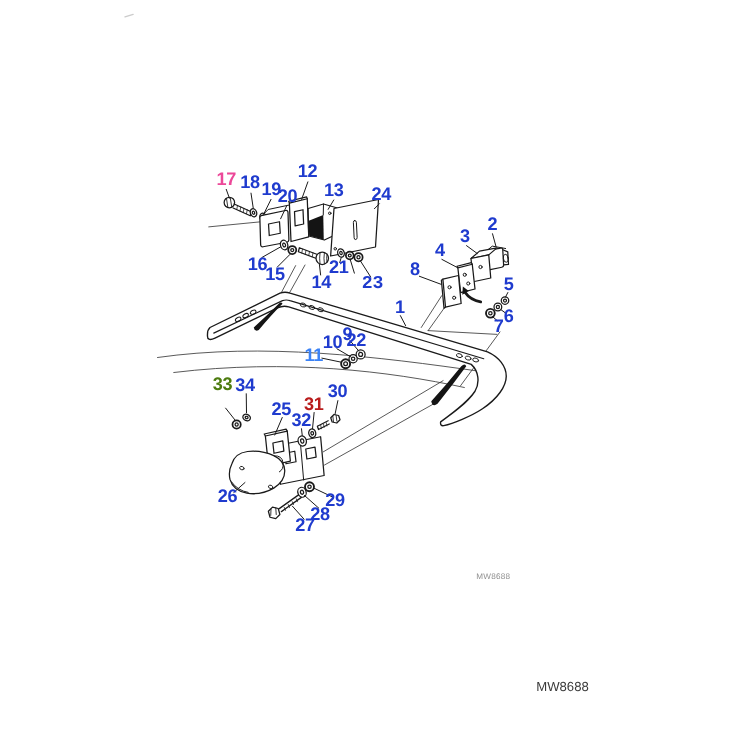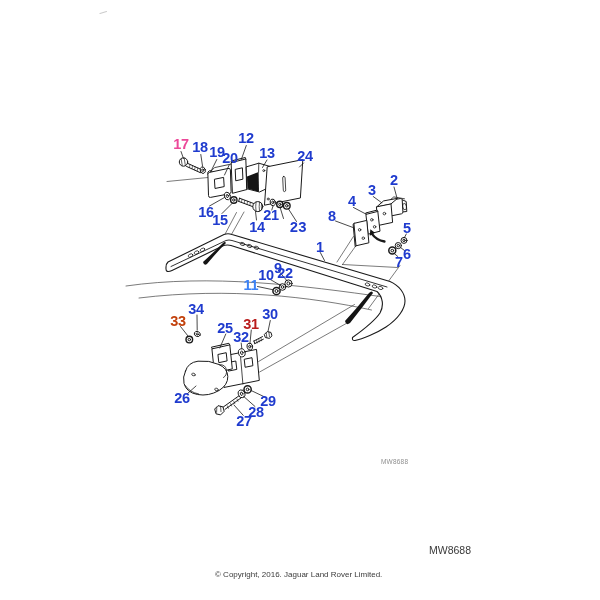--- a/index.html
+++ b/index.html
@@ -281,21 +281,20 @@
       <div class="part-label" style="left: 298px; top: 228px; color: rgb(31, 59, 206); font-family: Liberation Mono, monospace;">23</div>
       <div class="part-label" style="left: 305px; top: 156px; color: rgb(31, 59, 206);">24</div>
       <div class="part-label" style="left: 225px; top: 328px; color: rgb(31, 59, 206);">25</div>
       <div class="part-label" style="left: 182px; top: 398px; color: rgb(31, 59, 206);">26</div>
       <div class="part-label" style="left: 244px; top: 421px; color: rgb(31, 59, 206);">27</div>
       <div class="part-label" style="left: 256px; top: 412px; color: rgb(31, 59, 206);">28</div>
       <div class="part-label" style="left: 268px; top: 401px; color: rgb(31, 59, 206);">29</div>
       <div class="part-label" style="left: 270px; top: 314px; color: rgb(31, 59, 206);">30</div>
       <div class="part-label" style="left: 251px; top: 324px; color: #b91c1c; text-align: right;">31</div>
       <div class="part-label" style="left: 241px; top: 337px; color: rgb(31, 59, 206);">32</div>
-      <div class="part-label" style="left: 178px; top: 321px; color: #c2410c;">33</div>
+      <div class="part-label" style="left: 178px; top: 308px; color: #4d7c0f;">33</div>
       <div class="part-label" style="left: 196px; top: 309px; color: rgb(31, 59, 206);">34</div>
     </div>
 
   <div class="code-inner">MW8688</div>
   <div class="code-main">MW8688</div>
-  <div class="copyright">© Copyright, 2016. Jaguar Land Rover Limited.</div>
 
 </div>
 
 </body></html>

